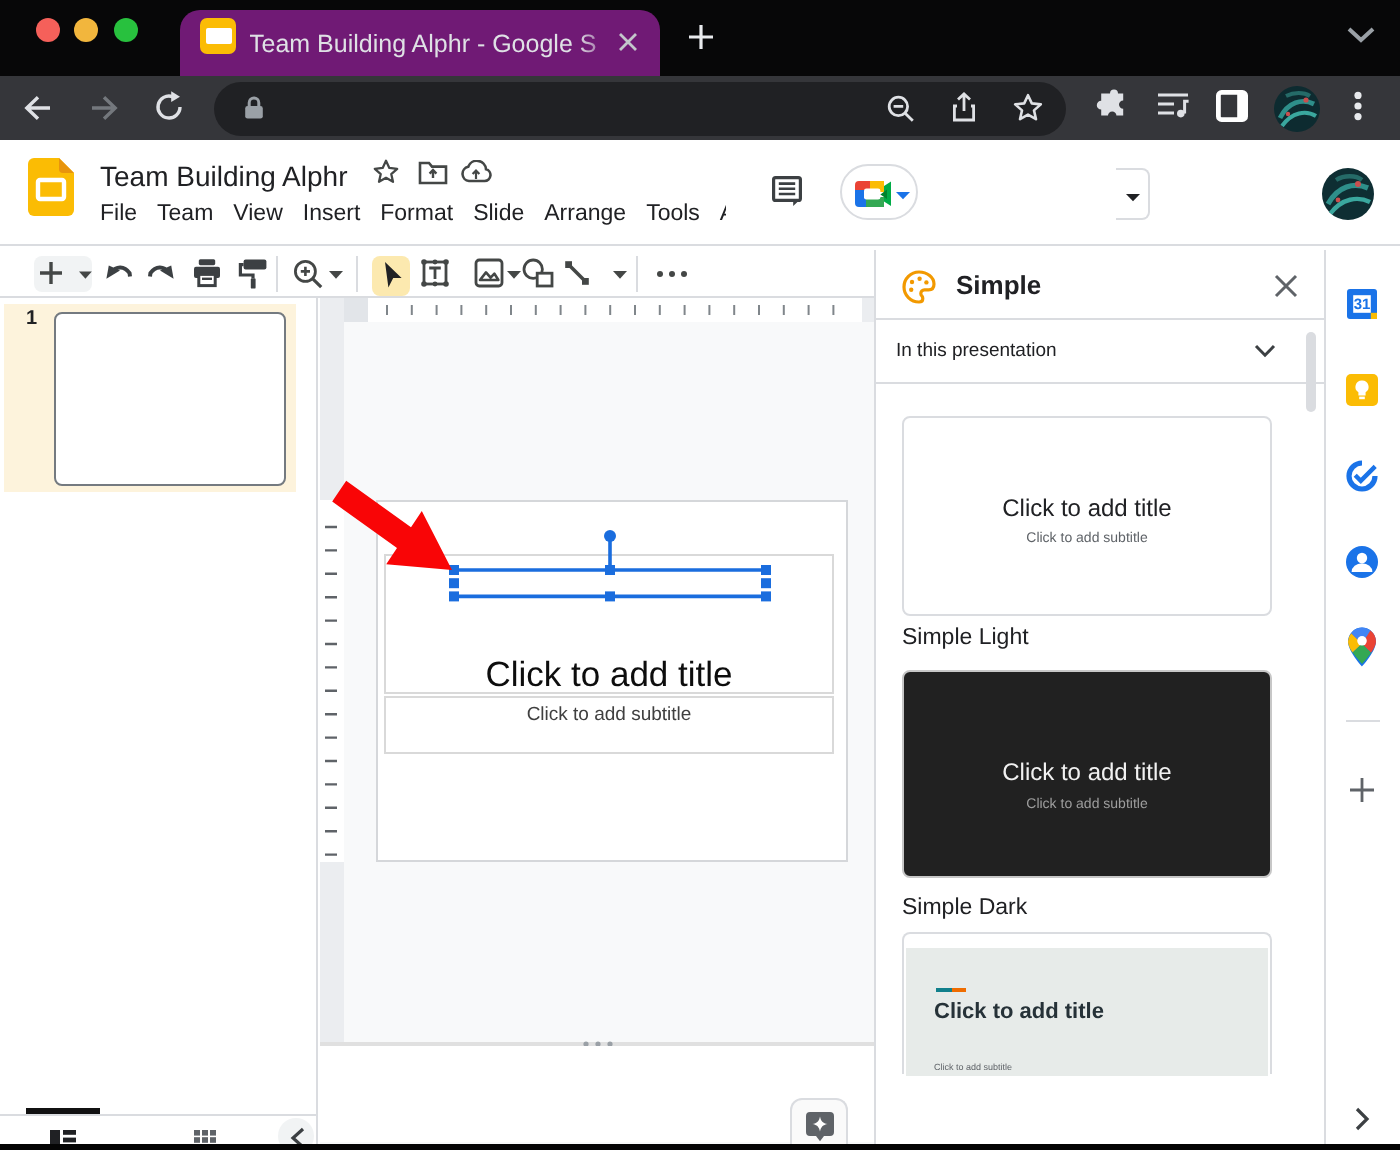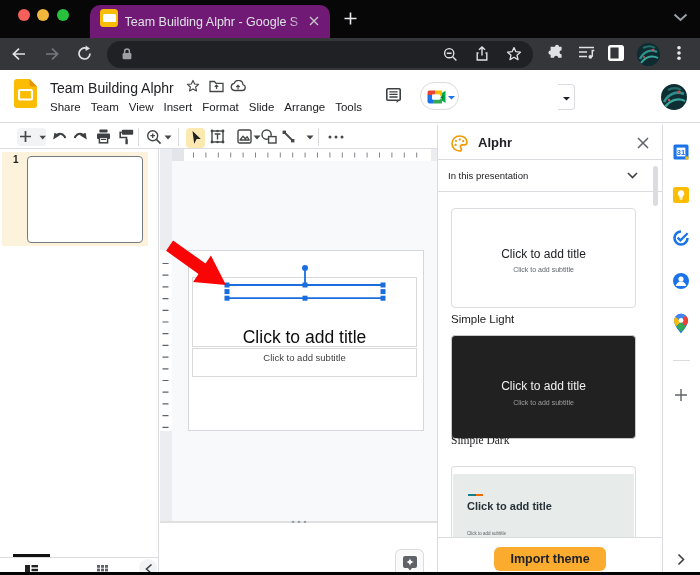--- a/index.html
+++ b/index.html
@@ -154,21 +154,21 @@
       <path d="M8 1.6 L9.9 5.7 L14.4 6.2 L11 9.2 L12 13.6 L8 11.3 L4 13.6 L5 9.2 L1.6 6.2 L6.1 5.7 Z" stroke="#444746" stroke-width="1.3" fill="none" stroke-linejoin="round"></path>
     </svg>
     <svg class="abs" style="left:209px;top:10px;" width="15" height="13" viewBox="0 0 15 13">
       <path d="M1 1.5 h4.5 l1.5 1.8 H14 V11.5 H1 Z" fill="none" stroke="#444746" stroke-width="1.3"></path>
       <path d="M7.5 9 V5.2 M5.8 6.8 L7.5 5 L9.2 6.8" stroke="#444746" stroke-width="1.2" fill="none"></path>
     </svg>
     <svg class="abs" style="left:230px;top:10px;" width="16" height="12" viewBox="0 0 16 12">
       <path d="M4.5 10.5 a3.6 3.6 0 0 1 -0.4 -7.1 A4.6 4.6 0 0 1 13 4.6 a3 3 0 0 1 -0.7 5.9 Z" fill="none" stroke="#444746" stroke-width="1.3"></path>
       <path d="M8 9.5 V5.5 M6.3 7 L8 5.3 L9.7 7" stroke="#444746" stroke-width="1.1" fill="none"></path>
     </svg>
-    <div class="abs" id="menus"><span>Share</span><span>Team</span><span>View</span><span>Insert</span><span>Format</span><span>Slide</span><span>Arrange</span><span>Tools</span><span>Add-ons</span></div>
+    <div class="abs" id="menus"><span>File</span><span>Team</span><span>View</span><span>Insert</span><span>Format</span><span>Slide</span><span>Arrange</span><span>Tools</span><span>Add-ons</span></div>
     <svg class="abs" style="left:386px;top:18px;" width="15" height="15" viewBox="0 0 15 15">
       <rect x="0.8" y="0.8" width="13.4" height="11.4" rx="1" fill="none" stroke="#3c4043" stroke-width="1.6"></rect>
       <path d="M3.4 3.8 h8.2 M3.4 6.4 h8.2 M3.4 9 h8.2" stroke="#3c4043" stroke-width="1.3"></path>
       <path d="M10.6 12 v3 l3.2 -3 Z" fill="#3c4043"></path>
     </svg>
     <div class="abs" style="left:420px;top:12px;width:39px;height:28px;border:1px solid #dadce0;border-radius:14px;background:#fff;">
       <svg class="abs" style="left:6px;top:7px;" width="19" height="14" viewBox="0 0 19 14">
         <path d="M2.5 0.5 H8 V5 H0.5 V2.5 A2 2 0 0 1 2.5 0.5 Z" fill="#ea4335"></path>
         <rect x="8" y="0.5" width="7" height="5.5" fill="#fbbc04"></rect>
         <path d="M0.5 5 H6 V13.5 H2.5 A2 2 0 0 1 0.5 11.5 Z" fill="#1a73e8"></path>
@@ -361,51 +361,48 @@
   <div class="abs" id="lscroll"></div>
   <div class="abs" id="tpanel">
     <div class="abs" id="thead">
       <svg class="abs" style="left:13px;top:10px;" width="17" height="17" viewBox="0 0 17 17">
         <path d="M8.5 1 a7.5 7.5 0 1 0 0 15 c1.2 0 1.9 -0.8 1.9 -1.8 c0 -0.5 -0.2 -0.9 -0.5 -1.3 c-0.3 -0.3 -0.5 -0.7 -0.5 -1.2 c0 -1 0.8 -1.8 1.8 -1.8 h2.1 c1.8 0 2.7 -1.2 2.7 -2.9 C16 3.6 12.6 1 8.5 1 Z" fill="none" stroke="#f29900" stroke-width="1.6"></path>
         <circle cx="5" cy="6" r="1.1" fill="#f29900"></circle>
         <circle cx="8.8" cy="4.4" r="1.1" fill="#f29900"></circle>
         <circle cx="12.2" cy="6.2" r="1.1" fill="#f29900"></circle>
         <circle cx="4.6" cy="9.9" r="1.1" fill="#f29900"></circle>
       </svg>
-      <span class="abs" style="left:40px;top:10px;font-size:13px;font-weight:700;color:#202124;">Alphr</span>
+      <span class="abs" style="left:40px;top:10px;font-size:13px;font-weight:700;color:#202124;">Simple</span>
       <svg class="abs" style="left:199px;top:12px;" width="12" height="12" viewBox="0 0 12 12">
         <path d="M1 1 L11 11 M11 1 L1 11" stroke="#5f6368" stroke-width="1.5"></path>
       </svg>
     </div>
     <div class="abs" id="trow">
       <span class="abs" style="left:10px;top:10px;font-size:9.5px;color:#202124;">In this presentation</span>
       <svg class="abs" style="left:189px;top:12px;" width="11" height="7" viewBox="0 0 11 7">
         <path d="M1 1 L5.5 5.6 L10 1" stroke="#3c4043" stroke-width="1.5" fill="none"></path>
       </svg>
     </div>
     <div class="abs" id="tscroll"></div>
     <div class="abs card" style="top:83px;height:100px;">
       <div class="abs" style="left:0;top:38px;width:183px;text-align:center;font-size:12px;color:#202124;">Click to add title</div>
       <div class="abs" style="left:0;top:57px;width:183px;text-align:center;font-size:7px;color:#5f6368;">Click to add subtitle</div>
     </div>
     <div class="abs cardlabel" style="top:188px;">Simple Light</div>
     <div class="abs card" style="top:210px;height:104px;background:#212121;border-color:#c7c7c7;">
       <div class="abs" style="left:0;top:43px;width:183px;text-align:center;font-size:12px;color:#f1f1f1;">Click to add title</div>
       <div class="abs" style="left:0;top:63px;width:183px;text-align:center;font-size:7px;color:#9e9e9e;">Click to add subtitle</div>
     </div>
-    <div class="abs cardlabel" style="top:309px;font-family:Liberation Serif, serif;">Simple Dark</div>
+    <div class="abs cardlabel" style="top:323px;">Simple Dark</div>
     <div class="abs card" style="top:341px;height:71px;border-bottom:none;border-radius:4px 4px 0 0;">
       <div class="abs" style="left:1px;top:7px;width:181px;height:64px;background:#e7ebe9;"></div>
       <div class="abs" style="left:16px;top:26.5px;width:7.5px;height:2.5px;background:#12808c;"></div>
       <div class="abs" style="left:23.5px;top:26.5px;width:7.5px;height:2.5px;background:#ef6c00;"></div>
       <div class="abs" style="left:15px;top:33px;font-size:11px;font-weight:700;color:#263238;">Click to add title</div>
       <div class="abs" style="left:15px;top:64px;font-size:4.5px;color:#5f6368;">Click to add subtitle</div>
-    </div>
-    <div class="abs" id="tfoot">
-      <div class="abs" id="importbtn">Import theme</div>
     </div>
   </div>
   <div class="abs" id="rsidebar">
     <svg class="abs" style="left:9px;top:18px;" width="18" height="18" viewBox="0 0 18 18">
       <rect x="1.5" y="1.5" width="15" height="15" rx="1.5" fill="#1a73e8"></rect>
       <rect x="4.6" y="4.6" width="8.8" height="8.8" fill="#fff"></rect>
       <rect x="13.4" y="13.4" width="3.1" height="3.1" fill="#fbbc04"></rect>
       <text x="9" y="11.7" font-size="7.5" font-weight="bold" fill="#1a73e8" text-anchor="middle" font-family="Liberation Sans">31</text>
     </svg>
     <svg class="abs" style="left:9px;top:61px;" width="18" height="18" viewBox="0 0 18 18">

